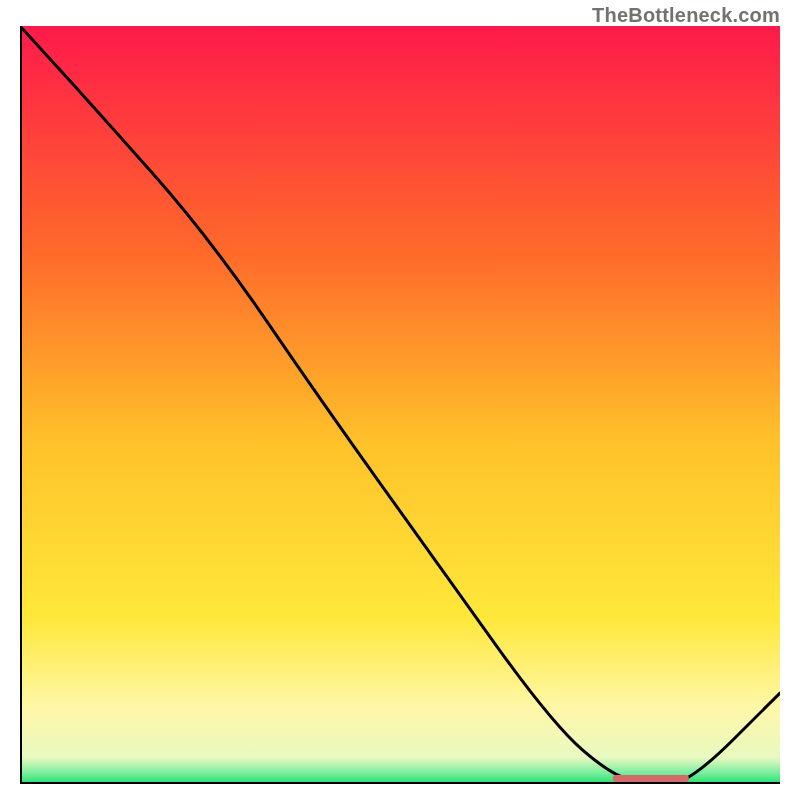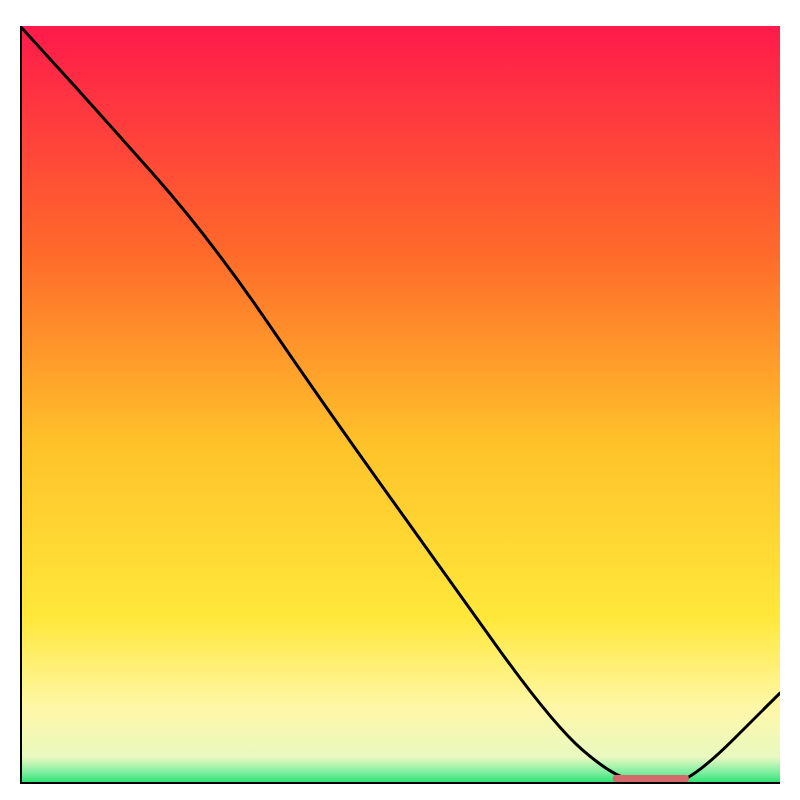--- a/index.html
+++ b/index.html
@@ -26,20 +26,21 @@
     top: 26px;
     width: 760px;
     height: 758px;
   }
   .plot svg { display: block; }
 </style>
 </head>
 <body>
 
 <div class="stage">
+  <div class="attribution">TheBottleneck.com</div>
 
   <div class="plot">
     <svg id="plot-svg" width="760" height="758" viewBox="0 0 760 758" preserveAspectRatio="none">
       <defs>
         <linearGradient id="bg-grad" x1="0" y1="0" x2="0" y2="1">
             <stop offset="0%" stop-color="#ff1a4b"></stop>
             <stop offset="30%" stop-color="#ff6a2a"></stop>
             <stop offset="55.00000000000001%" stop-color="#ffc22a"></stop>
             <stop offset="78%" stop-color="#ffe83a"></stop>
             <stop offset="90%" stop-color="#fff7a8"></stop>

